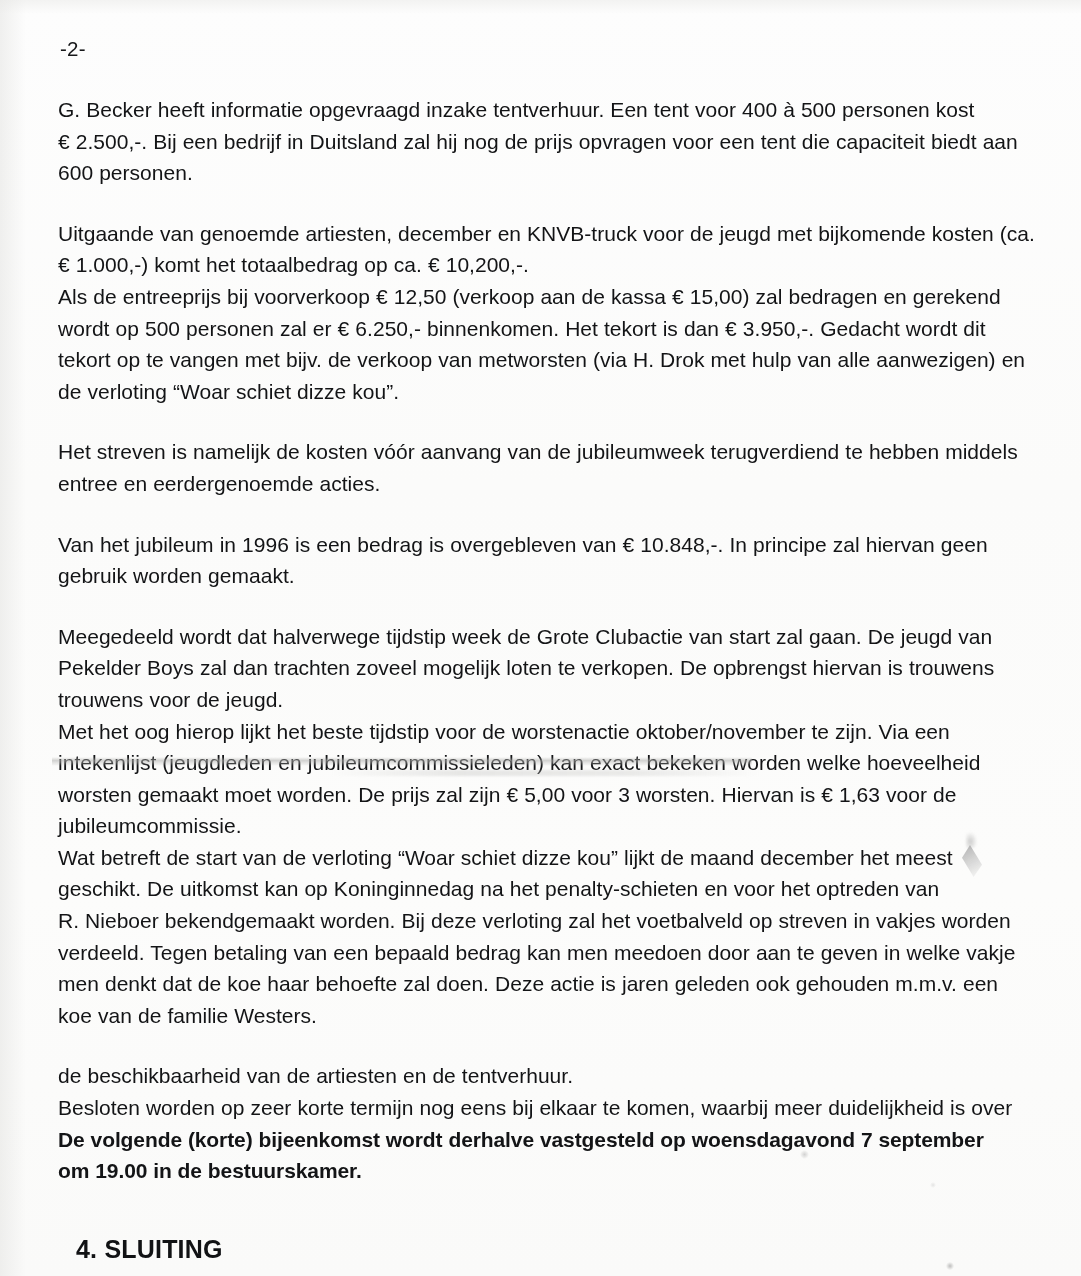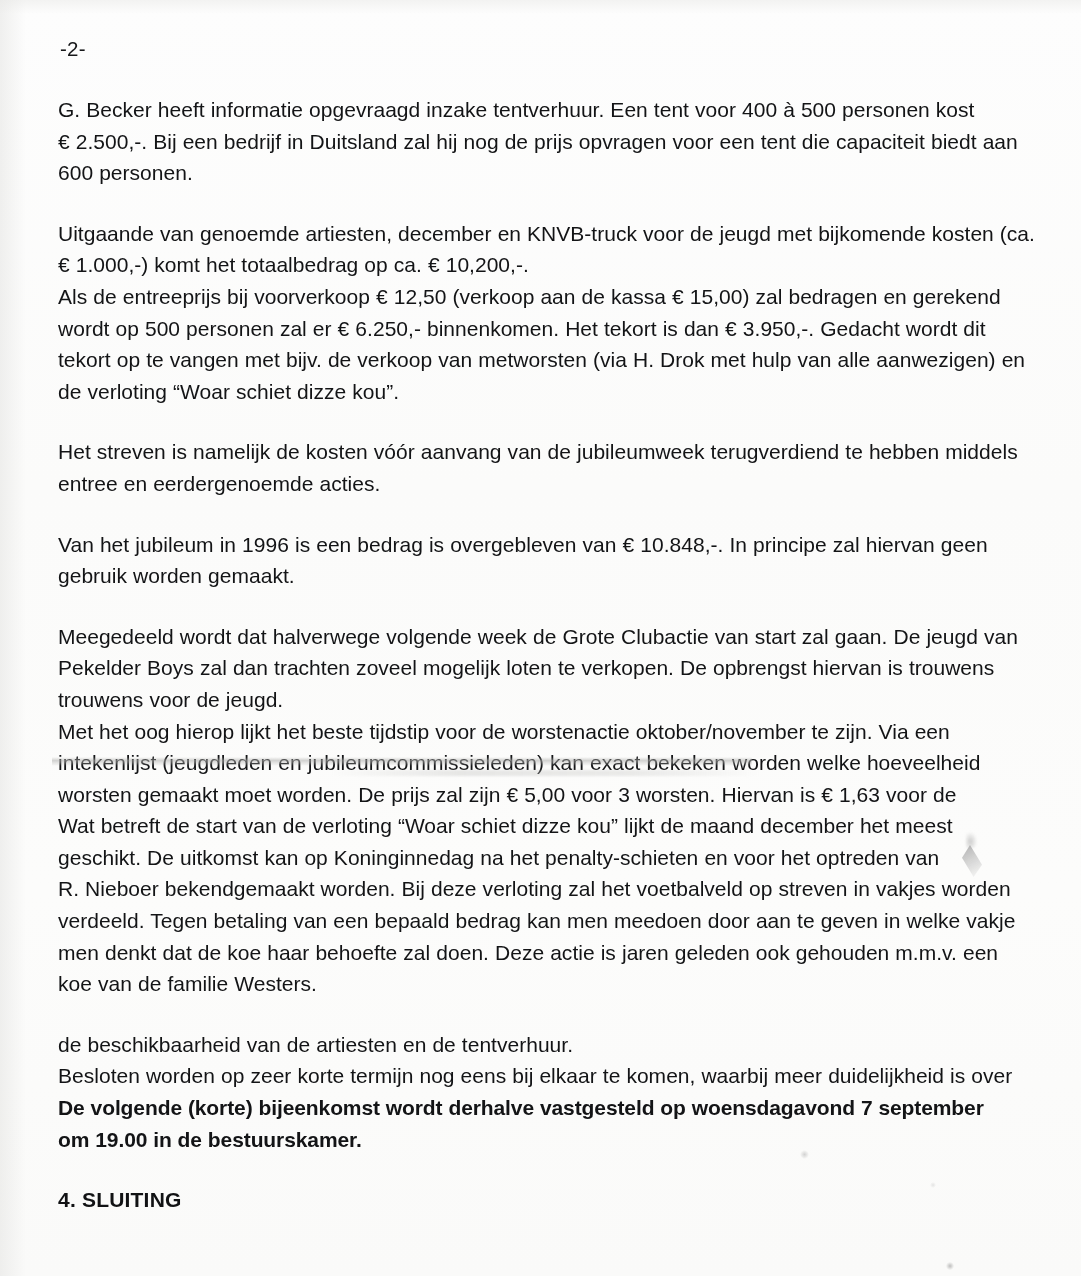--- a/index.html
+++ b/index.html
@@ -75,25 +75,25 @@
 
   .gap-lg { height: 30px; }
   .gap-md { height: 29px; }
 
   .bold-para .ln {
     font-weight: bold;
     letter-spacing: -0.1px;
   }
 
   .section-heading {
-    font-size: 21px;
+    font-size: 25px;
     line-height: 31.6px;
     font-weight: bold;
     color: #111214;
-    margin: 0;
+    margin: 18px;
     letter-spacing: 0.2px;
   }
 
   
   .artifact { position: absolute; pointer-events: none; }
 
   
   #scan-band {
     left: 52px;
     top: 757px;
@@ -199,29 +199,30 @@
     <div class="gap-md"></div>
 
     <p class="para">
       <span class="ln">Van het jubileum in 1996 is een bedrag is overgebleven van € 10.848,-. In principe zal hiervan geen</span>
       <span class="ln">gebruik worden gemaakt.</span>
     </p>
 
     <div class="gap-md"></div>
 
     <p class="para">
-      <span class="ln">Meegedeeld wordt dat halverwege volgende week de Grote Clubactie van start zal gaan. De jeugd van</span>
+      <span class="ln">Meegedeeld wordt dat halverwege tijdstip week de Grote Clubactie van start zal gaan. De jeugd van</span>
       <span class="ln">Pekelder Boys zal dan trachten zoveel mogelijk loten te verkopen. De opbrengst hiervan is trouwens</span>
       <span class="ln">trouwens voor de jeugd.</span>
     </p>
 
     <p class="para">
       <span class="ln">Met het oog hierop lijkt het beste tijdstip voor de worstenactie oktober/november te zijn. Via een</span>
       <span class="ln">intekenlijst (jeugdleden en jubileumcommissieleden) kan exact bekeken worden welke hoeveelheid</span>
       <span class="ln">worsten gemaakt moet worden. De prijs zal zijn € 5,00 voor 3 worsten. Hiervan is € 1,63 voor de</span>
+      <span class="ln">jubileumcommissie.</span>
     </p>
 
     <p class="para">
       <span class="ln">Wat betreft de start van de verloting “Woar schiet dizze kou” lijkt de maand december het meest</span>
       <span class="ln">geschikt. De uitkomst kan op Koninginnedag na het penalty-schieten en voor het optreden van</span>
       <span class="ln">R. Nieboer bekendgemaakt worden. Bij deze verloting zal het voetbalveld op streven in vakjes worden</span>
       <span class="ln">verdeeld. Tegen betaling van een bepaald bedrag kan men meedoen door aan te geven in welke vakje</span>
       <span class="ln">men denkt dat de koe haar behoefte zal doen. Deze actie is jaren geleden ook gehouden m.m.v. een</span>
       <span class="ln">koe van de familie Westers.</span>
     </p>

